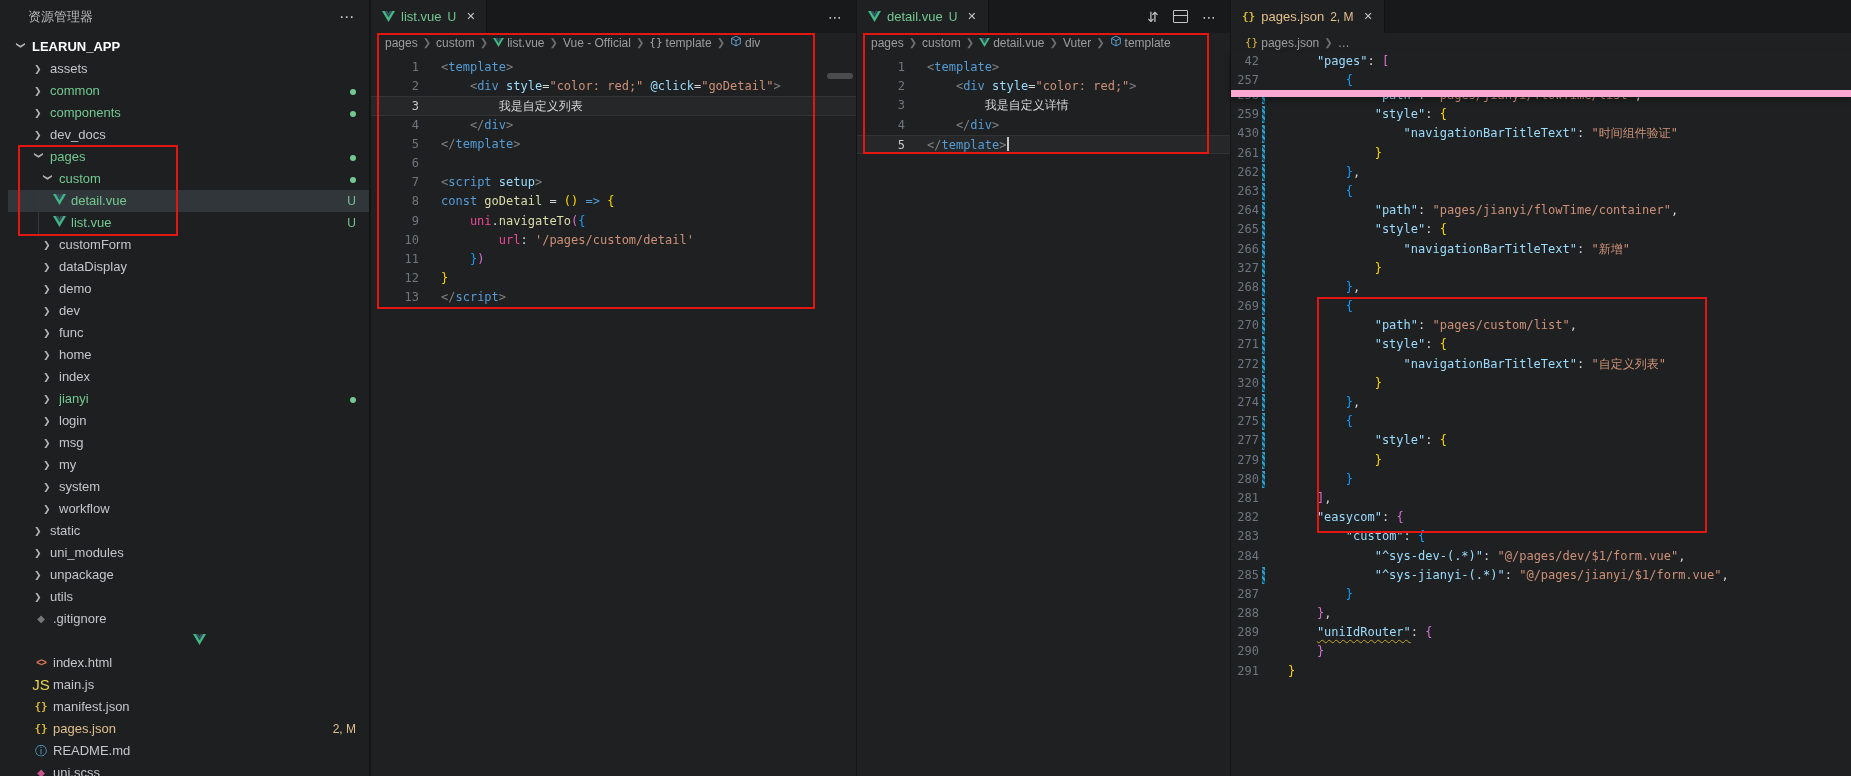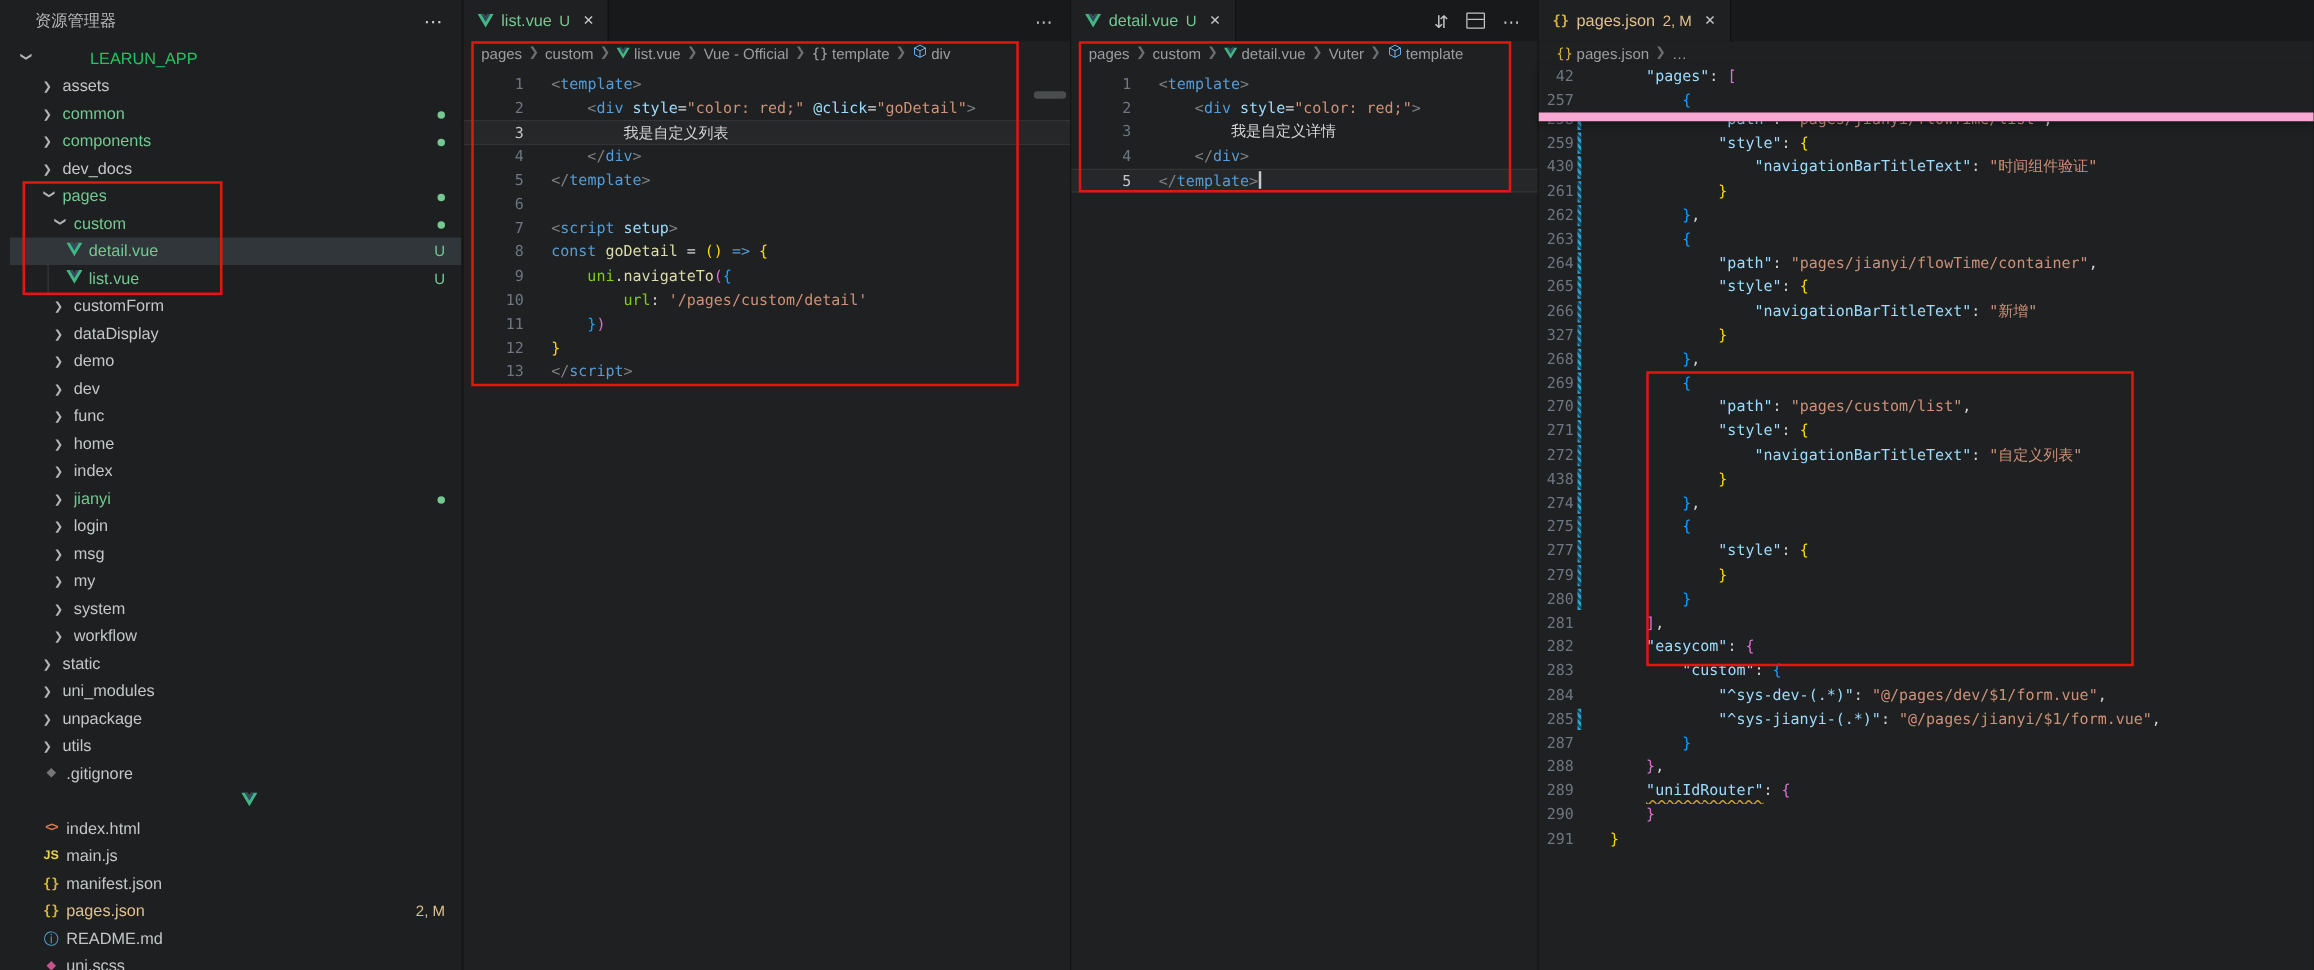--- a/index.html
+++ b/index.html
@@ -20,21 +20,21 @@
   .tree{position:absolute;top:36px;left:8px;right:0;}
   .tree-row{height:22px;line-height:22px;display:flex;align-items:center;
             color:#c3c7c9;font-size:13px;position:relative;cursor:pointer;white-space:nowrap;}
   .tree-row.sel{background:#31363a;}
   .tree-row .chev{width:12px;margin-right:4px;color:#b5b5b5;font-size:9px;display:inline-block;
                   transform-origin:45% 50%;}
   .tree-row .chev.open{transform:rotate(90deg);}
   .tree-row .ficon{width:14px;margin-right:5px;display:inline-flex;justify-content:center;
                    align-items:center;font-weight:bold;}
   .tree-row .lbl{overflow:hidden;text-overflow:ellipsis;}
-  .tree-row.root .lbl{font-weight:normal;color:#22c55e;margin-left:40px;}
+  .tree-row.root .lbl{font-weight:bold;color:#ffffff;}
   .tree-row .lbl.git-added{color:#73c991;}
   .tree-row .lbl.git-modified{color:#e2c08d;}
   .tree-row .rslot{margin-left:auto;padding-right:13px;font-size:12px;}
   .tree-row .dot{width:6px;height:6px;border-radius:50%;background:#73c991;display:inline-block;}
   .tree-row .bdg-added{color:#73c991;}
   .tree-row .bdg-modified{color:#e2c08d;}
   .tree-row.g3::before{content:"";position:absolute;left:30px;top:0;bottom:0;width:1px;background:#34383a;}
 
   
   .pane{position:absolute;top:0;height:776px;background:#1e2021;border-left:1px solid #141414;box-sizing:border-box;}
@@ -69,21 +69,21 @@
   .p3 .cl .ln{flex:0 0 28px;}
   .cl .src{margin-left:22px;}
   .p3 .cl .src{margin-left:29px;}
   .cl.cur{background:rgba(255,255,255,0.035);border-top:1px solid #333435;border-bottom:1px solid #333435;}
   .cl.cur .ln{color:#c6c6c6;}
   .ind{display:inline-block;width:4ch;}
   .ind.g{box-shadow:inset 1px 0 0 #2e3234;}
   .gm{position:absolute;left:31px;top:1px;bottom:1px;width:3px;
       background:repeating-linear-gradient(45deg,#2f9cc9 0 2px,#14566f 2px 4px);}
   .tk-pu{color:#808080}.tk-tg{color:#569cd6}.tk-at{color:#9cdcfe}.tk-st{color:#ce9178}
-  .tk-kw{color:#569cd6}.tk-fn{color:#dcdcaa}.tk-vr{color:#84cc16}.tk-tx{color:#d4d4d4}
+  .tk-kw{color:#569cd6}.tk-fn{color:#dcdcaa}.tk-vr{color:#ec4899}.tk-tx{color:#d4d4d4}
   .tk-op{color:#d4d4d4}.tk-b1{color:#ffd700}.tk-b2{color:#da70d6}.tk-b3{color:#179fff}
   .tk-ky{color:#9cdcfe}
   .tk-kyw{color:#9cdcfe;text-decoration:underline wavy #c8a531 1px;text-underline-offset:3px;}
   .caret{display:inline-block;width:2px;height:14px;background:#c8c8c8;vertical-align:-2px;margin-left:1px;}
 
   .sticky{position:absolute;top:52px;left:0;right:0;z-index:3;background:#1e2021;
           border-bottom:7px solid #f9a8d4;box-shadow:0 3px 6px rgba(0,0,0,.35);}
   .lines-wrap{position:relative;z-index:1;}
   #code1 .lines-wrap,#code2 .lines-wrap{padding-top:6px;}
   #code3 .lines-wrap{padding-top:34px;}
@@ -92,21 +92,21 @@
   .redbox{position:absolute;border:2px solid #e31712;z-index:6;pointer-events:none;box-sizing:border-box;}
   #rb-sidebar{left:18px;top:145px;width:160px;height:91px;}
   #rb-p1{left:6px;top:33px;width:438px;height:276px;}
   #rb-p2{left:6px;top:33px;width:346px;height:121px;}
   #rb-p3{left:86px;top:297px;width:390px;height:236px;}
 
   .scroll-dash{position:absolute;left:456px;top:73px;width:26px;height:6px;border-radius:3px;
                background:#4a4d4e;z-index:4;}
 
   .vue-svg,.cube-svg{display:inline-block;vertical-align:middle;}
-  .ico-js{color:#e8d44d;font-size:10px;font-weight:bold;font-family:"Liberation Sans",sans-serif;}
+  .ico-js{color:#e8d44d;font-size:15px;font-weight:normal;font-family:"Liberation Sans",sans-serif;}
   .ico-html{color:#e07b53;font-size:10px;font-weight:bold;letter-spacing:-1px;}
   .ico-braces{color:#d9b43a;font-size:11px;font-family:"DejaVu Sans Mono",monospace;font-weight:bold;}
   .ico-info{color:#52a8d8;font-size:12px;font-weight:normal;}
   .ico-git{color:#777;font-size:10px;}
   .ico-scss{color:#c6538c;font-size:10px;}
 </style>
 </head>
 <body>
 
 <div class="app">
@@ -481,21 +481,21 @@
           <div class="cl"><span class="ln">263</span><span class="gm"></span><span class="src"><span class="ind"></span><span class="ind g"></span><span class="tk tk-b3">{</span></span></div>
           <div class="cl"><span class="ln">264</span><span class="gm"></span><span class="src"><span class="ind"></span><span class="ind g"></span><span class="ind g"></span><span class="tk tk-ky">"path"</span><span class="tk tk-op">:</span><span class="tk tk-tx"> </span><span class="tk tk-st">"pages/jianyi/flowTime/container"</span><span class="tk tk-op">,</span></span></div>
           <div class="cl"><span class="ln">265</span><span class="gm"></span><span class="src"><span class="ind"></span><span class="ind g"></span><span class="ind g"></span><span class="tk tk-ky">"style"</span><span class="tk tk-op">:</span><span class="tk tk-tx"> </span><span class="tk tk-b1">{</span></span></div>
           <div class="cl"><span class="ln">266</span><span class="gm"></span><span class="src"><span class="ind"></span><span class="ind g"></span><span class="ind g"></span><span class="ind g"></span><span class="tk tk-ky">"navigationBarTitleText"</span><span class="tk tk-op">:</span><span class="tk tk-tx"> </span><span class="tk tk-st">"新增"</span></span></div>
           <div class="cl"><span class="ln">327</span><span class="gm"></span><span class="src"><span class="ind"></span><span class="ind g"></span><span class="ind g"></span><span class="tk tk-b1">}</span></span></div>
           <div class="cl"><span class="ln">268</span><span class="gm"></span><span class="src"><span class="ind"></span><span class="ind g"></span><span class="tk tk-b3">}</span><span class="tk tk-op">,</span></span></div>
           <div class="cl"><span class="ln">269</span><span class="gm"></span><span class="src"><span class="ind"></span><span class="ind g"></span><span class="tk tk-b3">{</span></span></div>
           <div class="cl"><span class="ln">270</span><span class="gm"></span><span class="src"><span class="ind"></span><span class="ind g"></span><span class="ind g"></span><span class="tk tk-ky">"path"</span><span class="tk tk-op">:</span><span class="tk tk-tx"> </span><span class="tk tk-st">"pages/custom/list"</span><span class="tk tk-op">,</span></span></div>
           <div class="cl"><span class="ln">271</span><span class="gm"></span><span class="src"><span class="ind"></span><span class="ind g"></span><span class="ind g"></span><span class="tk tk-ky">"style"</span><span class="tk tk-op">:</span><span class="tk tk-tx"> </span><span class="tk tk-b1">{</span></span></div>
           <div class="cl"><span class="ln">272</span><span class="gm"></span><span class="src"><span class="ind"></span><span class="ind g"></span><span class="ind g"></span><span class="ind g"></span><span class="tk tk-ky">"navigationBarTitleText"</span><span class="tk tk-op">:</span><span class="tk tk-tx"> </span><span class="tk tk-st">"自定义列表"</span></span></div>
-          <div class="cl"><span class="ln">438</span><span class="gm"></span><span class="src"><span class="ind"></span><span class="ind g"></span><span class="ind g"></span><span class="tk tk-b1">}</span></span></div>
+          <div class="cl"><span class="ln">320</span><span class="gm"></span><span class="src"><span class="ind"></span><span class="ind g"></span><span class="ind g"></span><span class="tk tk-b1">}</span></span></div>
           <div class="cl"><span class="ln">274</span><span class="gm"></span><span class="src"><span class="ind"></span><span class="ind g"></span><span class="tk tk-b3">}</span><span class="tk tk-op">,</span></span></div>
           <div class="cl"><span class="ln">275</span><span class="gm"></span><span class="src"><span class="ind"></span><span class="ind g"></span><span class="tk tk-b3">{</span></span></div>
           <div class="cl"><span class="ln">277</span><span class="gm"></span><span class="src"><span class="ind"></span><span class="ind g"></span><span class="ind g"></span><span class="tk tk-ky">"style"</span><span class="tk tk-op">:</span><span class="tk tk-tx"> </span><span class="tk tk-b1">{</span></span></div>
           <div class="cl"><span class="ln">279</span><span class="gm"></span><span class="src"><span class="ind"></span><span class="ind g"></span><span class="ind g"></span><span class="tk tk-b1">}</span></span></div>
           <div class="cl"><span class="ln">280</span><span class="gm"></span><span class="src"><span class="ind"></span><span class="ind g"></span><span class="tk tk-b3">}</span></span></div>
           <div class="cl"><span class="ln">281</span><span class="src"><span class="ind"></span><span class="tk tk-b2">]</span><span class="tk tk-op">,</span></span></div>
           <div class="cl"><span class="ln">282</span><span class="src"><span class="ind"></span><span class="tk tk-ky">"easycom"</span><span class="tk tk-op">:</span><span class="tk tk-tx"> </span><span class="tk tk-b2">{</span></span></div>
           <div class="cl"><span class="ln">283</span><span class="src"><span class="ind"></span><span class="ind g"></span><span class="tk tk-ky">"custom"</span><span class="tk tk-op">:</span><span class="tk tk-tx"> </span><span class="tk tk-b3">{</span></span></div>
           <div class="cl"><span class="ln">284</span><span class="src"><span class="ind"></span><span class="ind g"></span><span class="ind g"></span><span class="tk tk-ky">"^sys-dev-(.*)"</span><span class="tk tk-op">:</span><span class="tk tk-tx"> </span><span class="tk tk-st">"@/pages/dev/$1/form.vue"</span><span class="tk tk-op">,</span></span></div>
           <div class="cl"><span class="ln">285</span><span class="gm"></span><span class="src"><span class="ind"></span><span class="ind g"></span><span class="ind g"></span><span class="tk tk-ky">"^sys-jianyi-(.*)"</span><span class="tk tk-op">:</span><span class="tk tk-tx"> </span><span class="tk tk-st">"@/pages/jianyi/$1/form.vue"</span><span class="tk tk-op">,</span></span></div>

